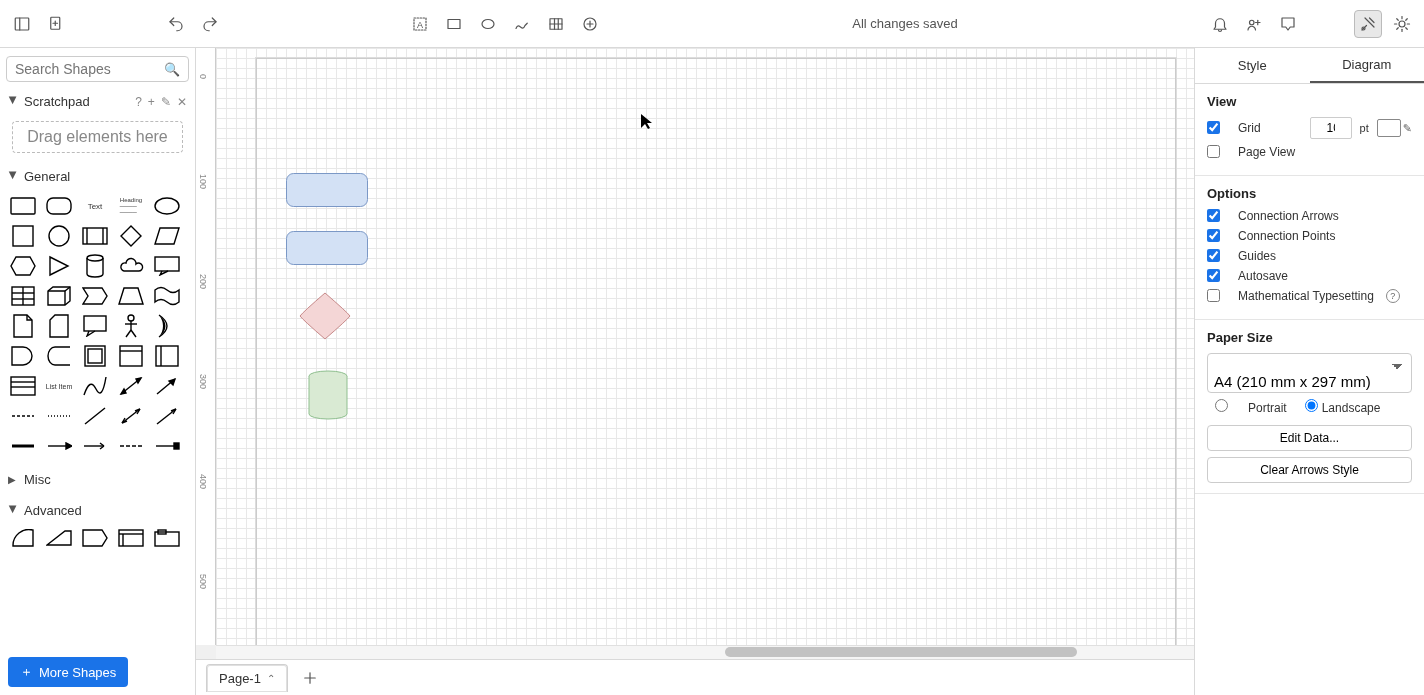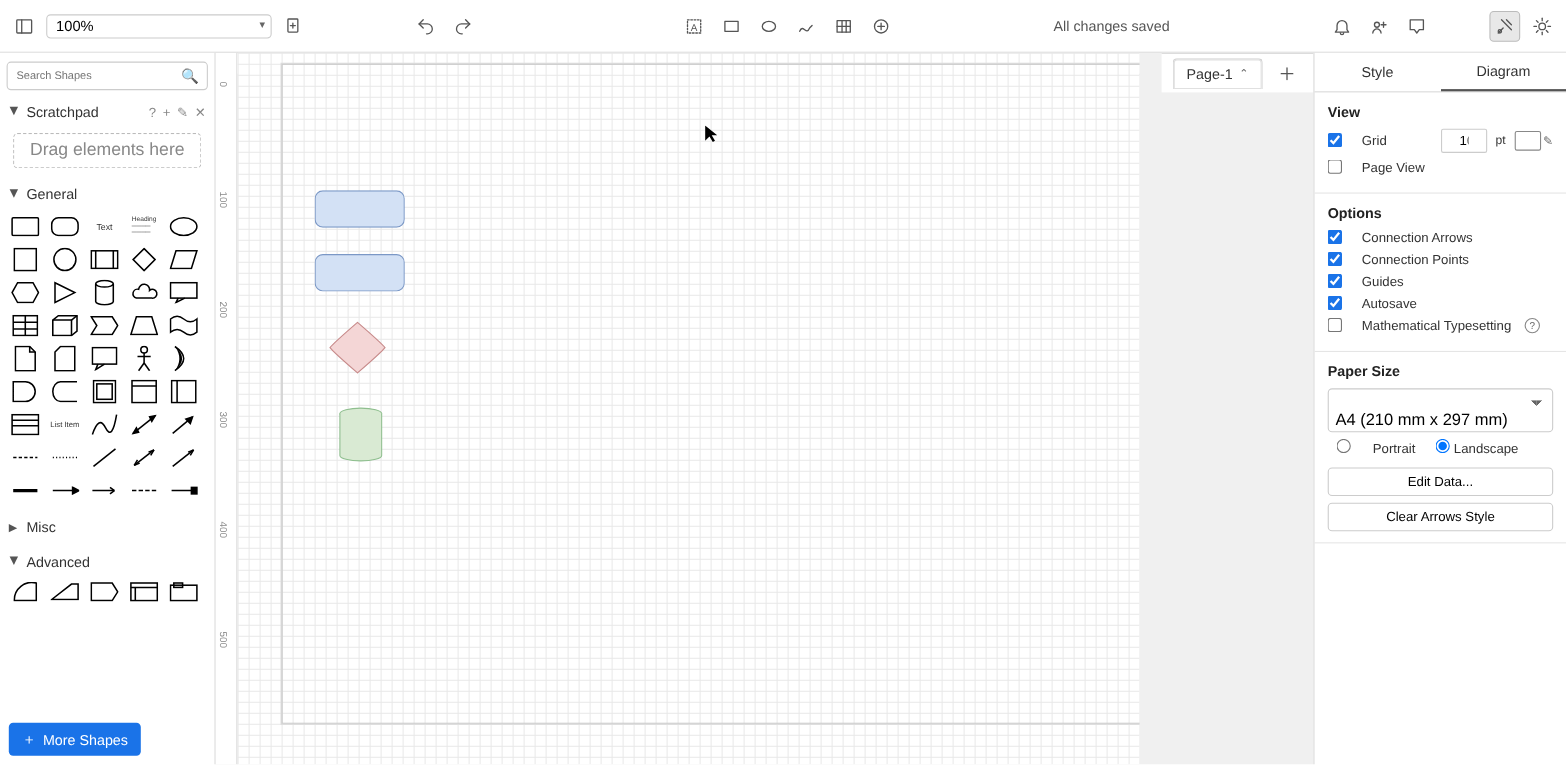--- a/index.html
+++ b/index.html
@@ -17,42 +17,42 @@
 .topbar .spacer { flex: 1; }
 .status-text { color: #555; font-size: 13px; }
 .right-tools { display:flex; gap:6px; align-items:center; }
 
 
 .main { flex: 1; display: flex; min-height:0; }
 
 
 .left-panel { width: 196px; border-right: 1px solid #d9d9d9; display:flex; flex-direction: column; background:#fff; position:relative; }
 .search-wrap { padding:8px 6px; }
-.search-box { width:100%; height:26px; border:1px solid #ccc; border-radius:4px; padding:0 26px 0 8px; font-size:10px; }
+.search-box { width:100%; height:26px; border:1px solid #ccc; border-radius:4px; padding:0 26px 0 8px; font-size:14px; }
 .search-wrap { position: relative; }
 .search-wrap .search-icon { position:absolute; right:14px; top:14px; color:#777; font-size:13px; }
 
 .section-header { display:flex; align-items:center; gap:6px; padding:4px 8px; cursor:pointer; }
 .section-header .arrow { font-size:10px; color:#555; transform: rotate(90deg); display:inline-block; width:10px;}
 .section-header .arrow.collapsed { transform: rotate(0deg);}
 .section-header .label { flex:1; font-size:13px; }
 .section-header .tool-icons { display:flex; gap:6px; color:#888; font-size:12px;}
 .scratchpad-drop { margin:8px 12px 12px 12px; height:32px; border:1px dashed #bbb; border-radius:4px; display:flex; align-items:center; justify-content:center; color:#888; font-size:16px; }
 
 .shape-grid { display:flex; flex-wrap:wrap; gap:6px; padding:6px 8px; overflow-y:auto; }
 .shape-cell { width:30px; height:24px; display:flex; align-items:center; justify-content:center; }
 .shape-cell svg { stroke:#000; fill:none; stroke-width:1.4; }
 
 .section-header.simple { padding:8px 8px; }
 
 .more-shapes-wrap { padding:8px; margin-top:auto; }
 .more-shapes { width:auto; padding:6px 12px; background:#1a73e8; color:#fff; border:none; border-radius:4px; cursor:pointer; font-size:13px; display:inline-flex; align-items:center; gap:6px; }
 
 
-.canvas-wrap { flex:1; display:flex; background:#f0f0f0; min-width:0; }
+.canvas-wrap { flex:1; display:flex; flex-direction:column; background:#f0f0f0; min-width:0; }
 .canvas-inner { flex:1; position:relative; overflow:hidden; }
 .ruler-h { height:20px; background:#fff; border-bottom:1px solid #ccc; position:relative; margin-left:20px; font-size:9px; color:#888; }
 .ruler-v { width:20px; background:#fff; border-right:1px solid #ccc; position:absolute; left:0; top:0; bottom:0; font-size:9px; color:#888;}
 .ruler-tick { position:absolute; }
 .canvas { position:absolute; left:20px; top:0; right:0; bottom:0;
   background-color:#fff;
   background-image: linear-gradient(#e8e8e8 1px, transparent 1px), linear-gradient(90deg, #e8e8e8 1px, transparent 1px);
   background-size: 10px 10px;
 }
 .page-shadow { position:absolute; left:40px; top:10px; width:920px; height:600px; border:1px solid #ccc; box-shadow:0 0 0 1px #ddd; background:transparent; pointer-events:none;}
@@ -93,23 +93,20 @@
 </head>
 <body>
 
 <div class="topbar">
   <div class="tool-btn">
     <svg class="icon" viewBox="0 0 24 24">
         <rect x="3" y="4" width="18" height="16" rx="1"></rect>
         <line x1="9" y1="4" x2="9" y2="20"></line>
       </svg>
   </div>
-  <span class="zoom-wrap">
-    <input class="zoom-select" value="100%" style="">
-  </span>
   <div class="tool-btn">
     <svg class="icon" viewBox="0 0 24 24">
         <rect x="5" y="3" width="12" height="16" rx="1"></rect>
         <line x1="11" y1="8" x2="11" y2="14"></line>
         <line x1="8" y1="11" x2="14" y2="11"></line>
       </svg>
   </div>
 
   <div style="width:80px"></div>
 

